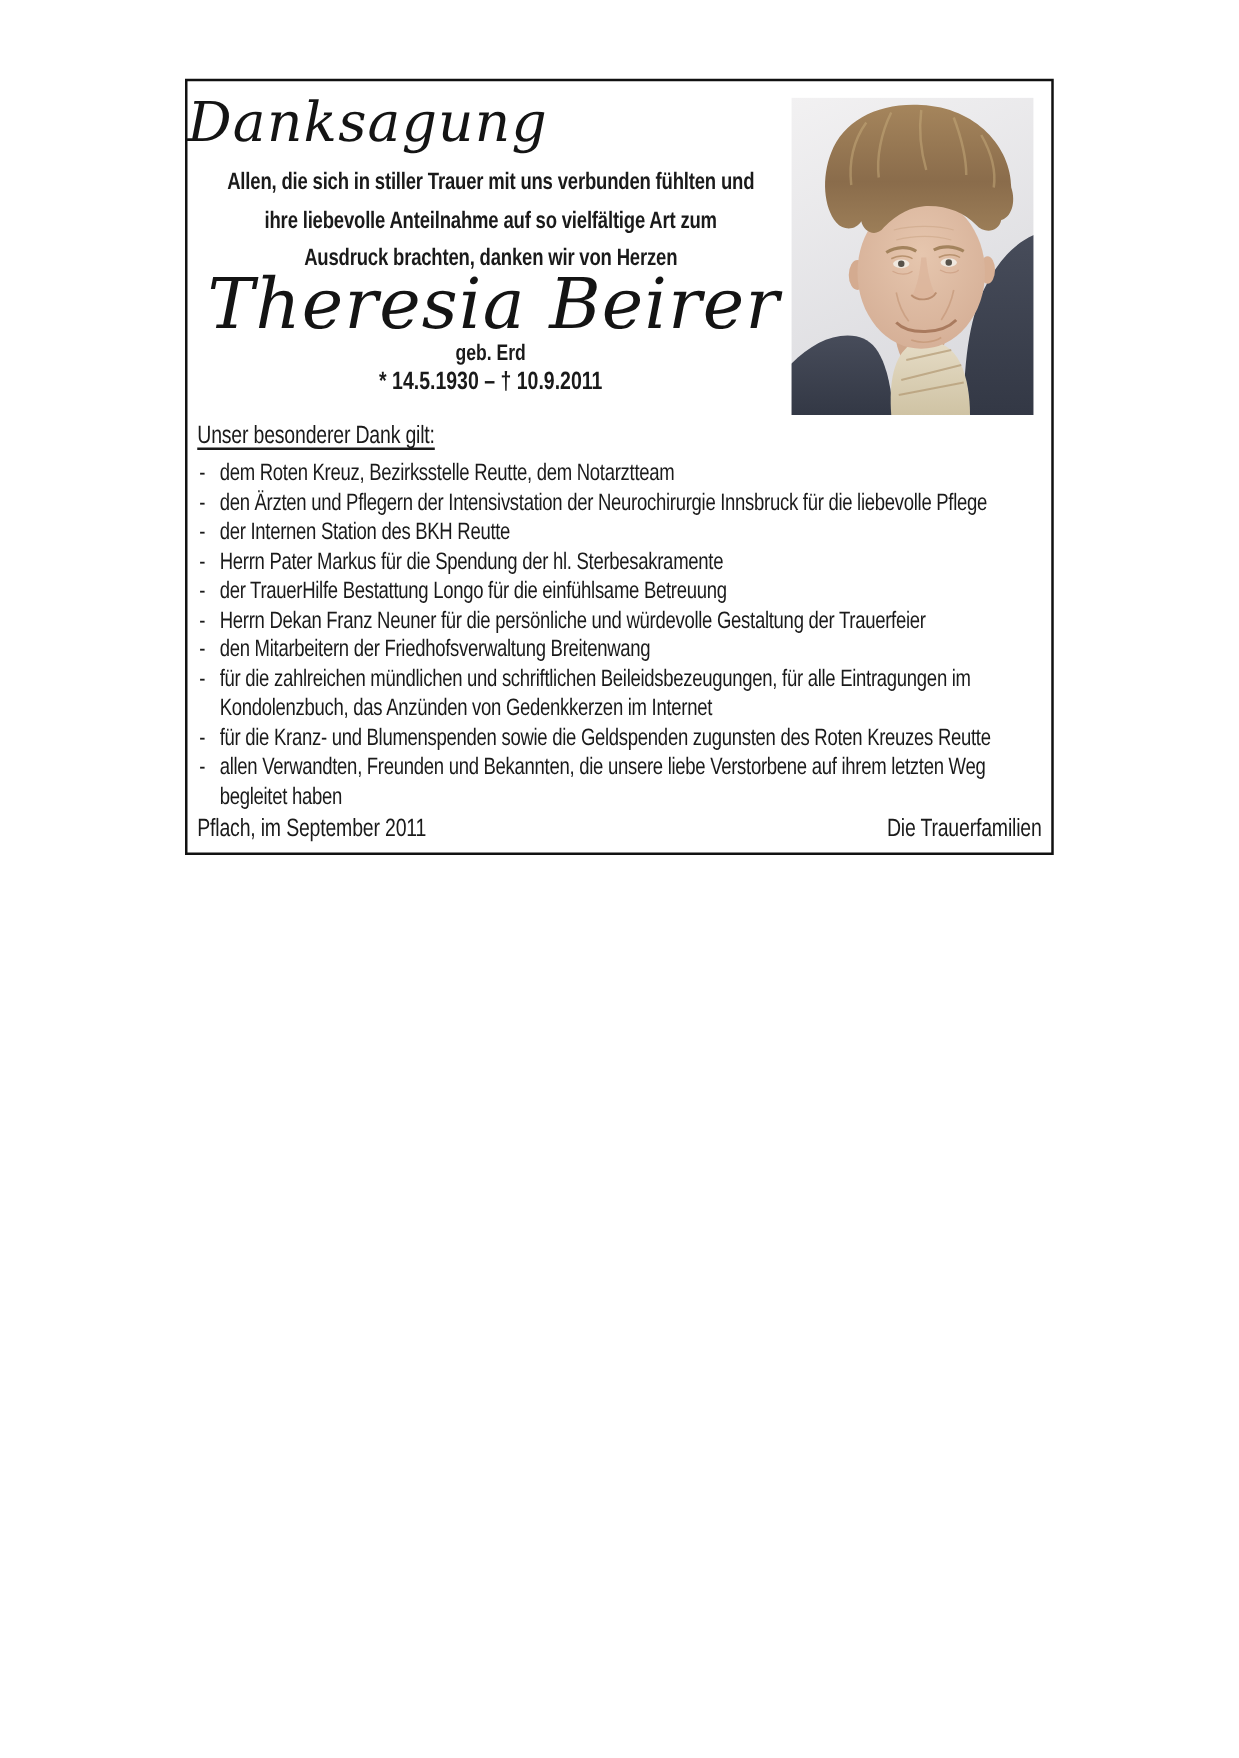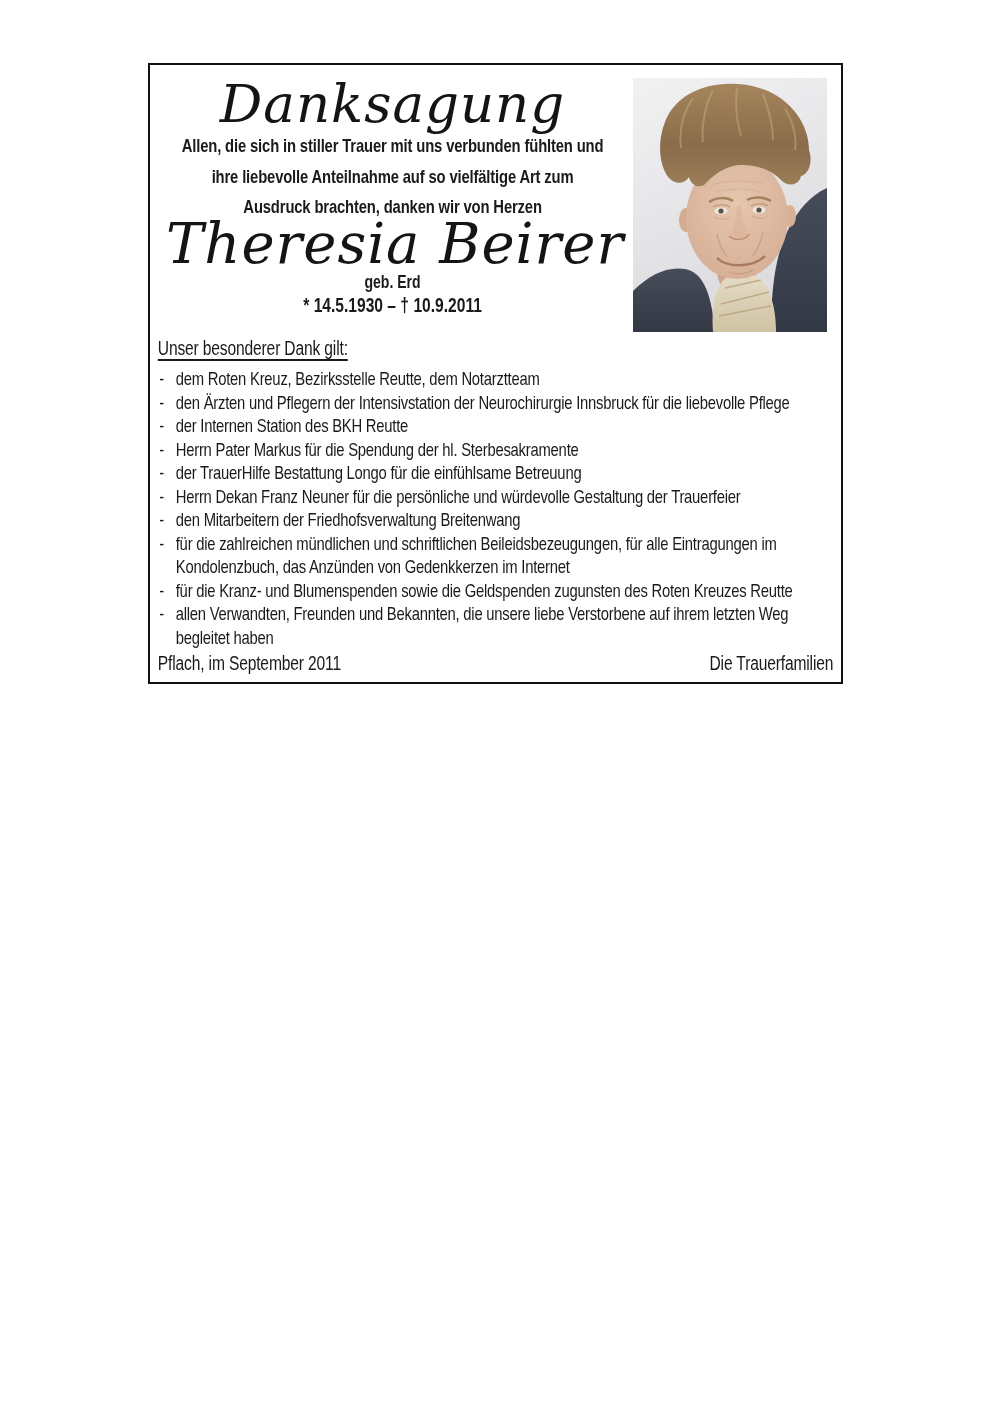--- a/index.html
+++ b/index.html
@@ -31,22 +31,22 @@
 
   
   .script {
     font-family: "DejaVu Serif", serif;
     font-style: italic;
     font-weight: 400;
     color: #141414;
   }
   .title-script {
     position: absolute; top: 6px; left: 0;
-    width: 485px; text-align: center;
-    font-size: 53px; line-height: 1.25;
+    width: 485px; text-align: left;
+    font-size: 44px; line-height: 1.25;
     letter-spacing: 1px;
   }
   .name-script {
     position: absolute; top: 144px; left: 16px;
     width: 485px; text-align: left;
     font-size: 56px; line-height: 1.25;
     letter-spacing: 1px;
   }
 
   

